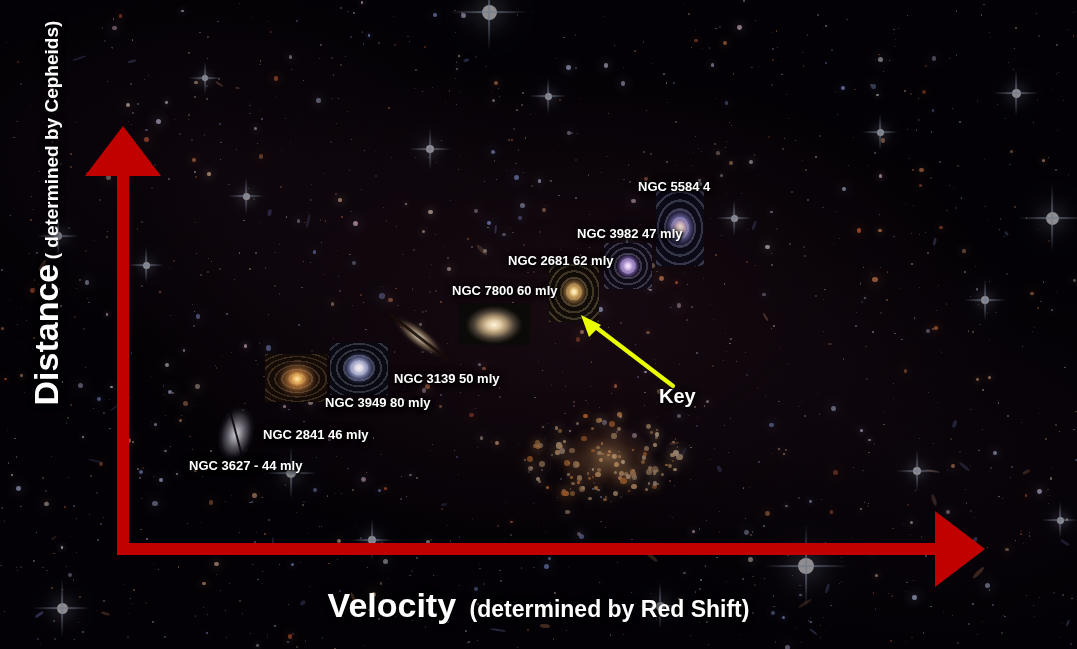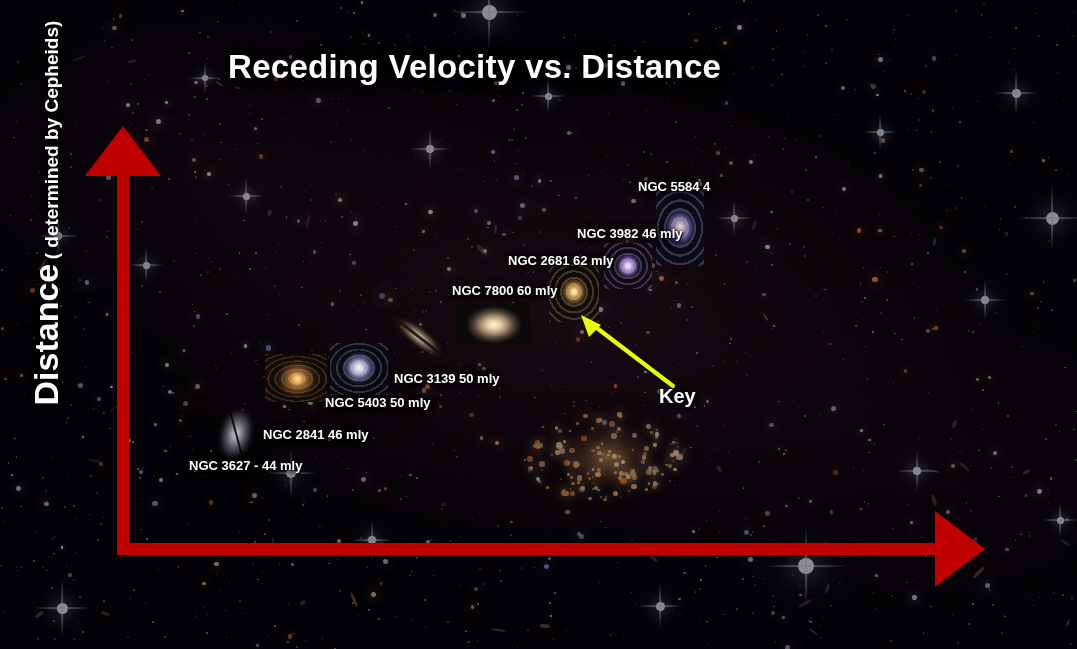--- a/index.html
+++ b/index.html
@@ -1787,35 +1787,38 @@
   </div>
   <div class="thumb g5584">
     <div class="arm"></div>
   </div>
 
   <div class="axis-v"></div>
   <div class="axis-h"></div>
   <div class="arrow-up"></div>
   <div class="arrow-right"></div>
 
-  <div class="title">Receding Velocity vs. Distance</div>
 
   <div class="ylab-wrap">
     <span class="ylab-main">Distance</span>
     <span class="ylab-sub">( determined by Cepheids)</span>
   </div>
 
+  <div class="xlab">
+    <span class="xlab-main">Velocity</span>
+    <span class="xlab-sub">(determined by Red Shift)</span>
+  </div>
 
   <div class="glabel" style="left:189px;top:458px;">NGC 3627 - 44 mly</div>
   <div class="glabel" style="left:263px;top:427px;">NGC 2841 46 mly</div>
-  <div class="glabel" style="left:325px;top:395px;">NGC 5403 50 mly</div>
+  <div class="glabel" style="left:325px;top:395px;">NGC 3949 80 mly</div>
   <div class="glabel" style="left:394px;top:371px;">NGC 3139 50 mly</div>
   <div class="glabel" style="left:452px;top:283px;">NGC 7800 60 mly</div>
   <div class="glabel" style="left:508px;top:253px;">NGC 2681 62 mly</div>
-  <div class="glabel" style="left:577px;top:226px;">NGC 3982 46 mly</div>
+  <div class="glabel" style="left:577px;top:226px;">NGC 3982 47 mly</div>
   <div class="glabel" style="left:638px;top:179px;">NGC 5584 4</div>
 
   <svg class="keyarrow" viewBox="0 0 105 80">
     <line x1="98" y1="74" x2="14" y2="10" stroke="#eaff00" stroke-width="4.2" stroke-linecap="round"></line>
     <polygon points="6,3 26,13 14,25" fill="#eaff00"></polygon>
   </svg>
   <div class="keylab">Key</div>
 
 </div>
 

